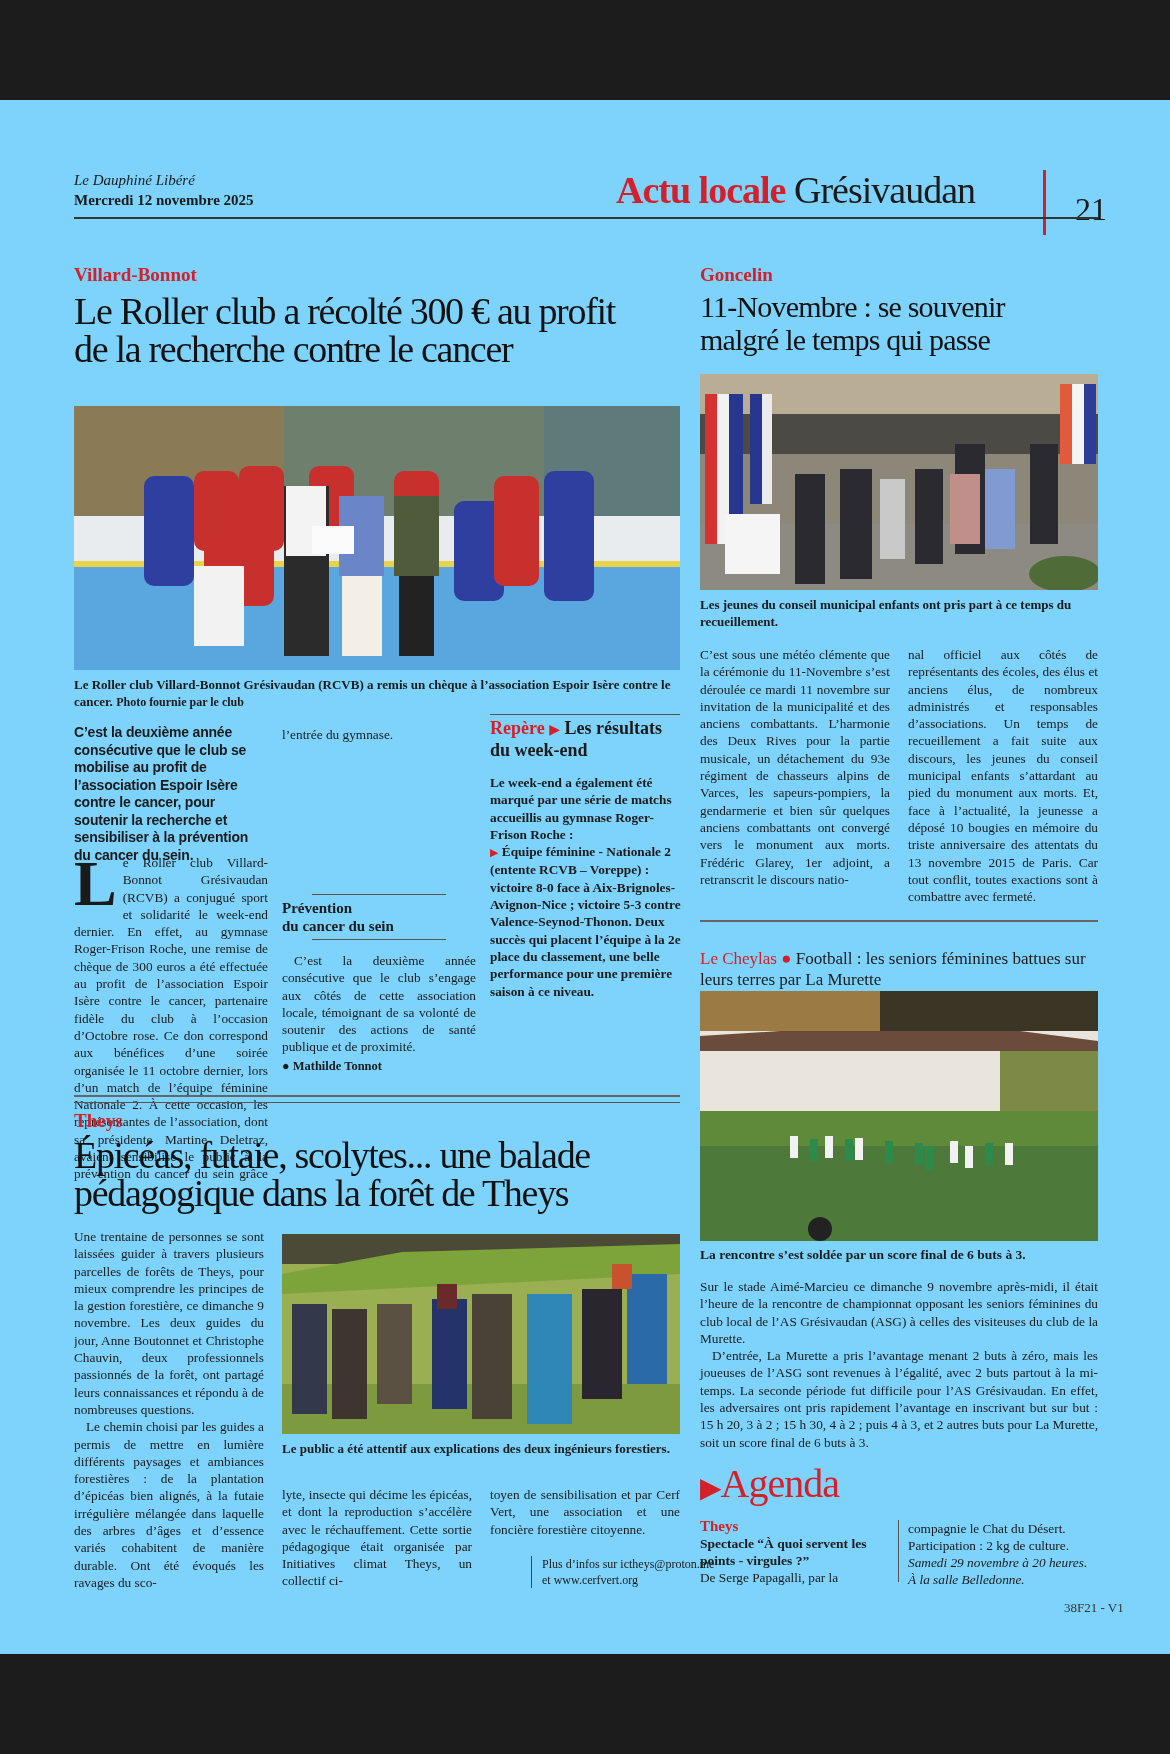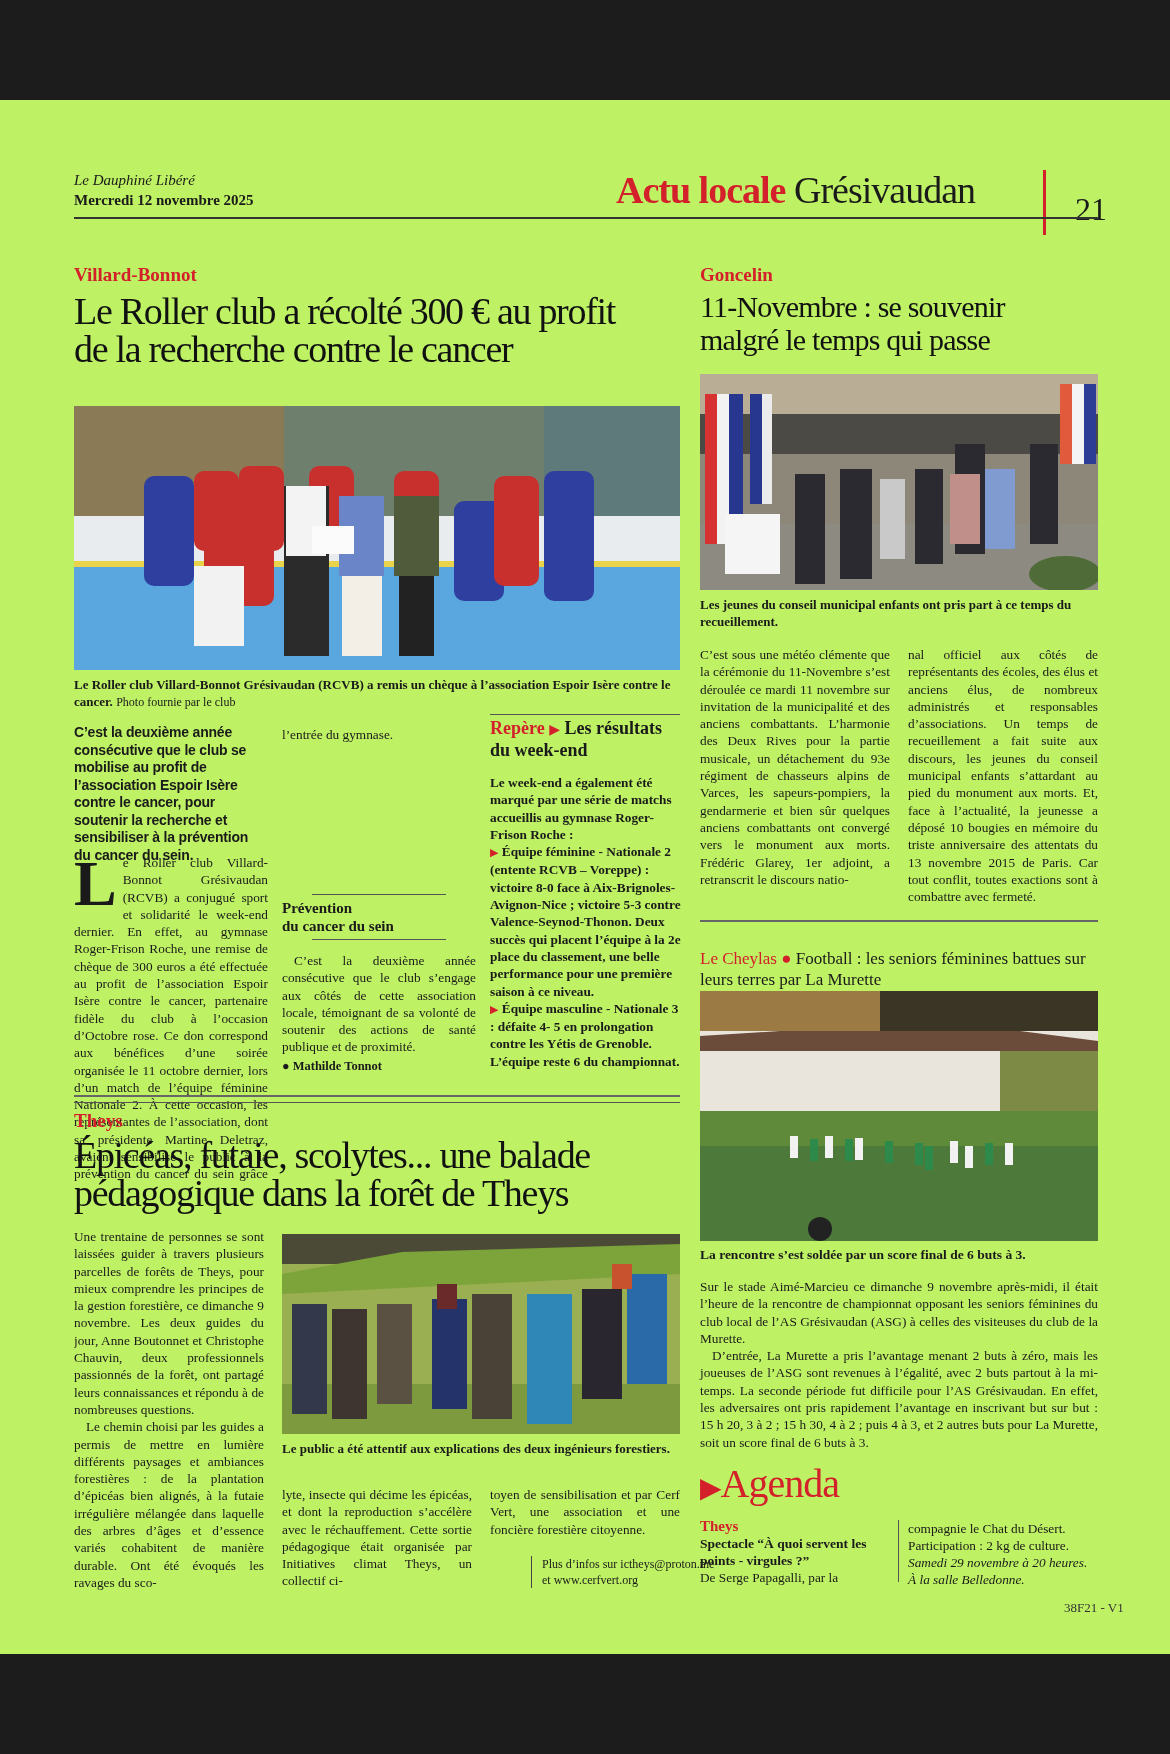--- a/index.html
+++ b/index.html
@@ -1,39 +1,39 @@
 <!DOCTYPE html>
 <html><head>
 <meta charset="utf-8">
 <style>
   * { box-sizing: border-box; margin: 0; padding: 0; }
   html, body { width: 1170px; height: 1754px; background: #1c1c1c; overflow: hidden; }
   body { position: relative; font-family: "DejaVu Serif", "Liberation Serif", serif; color: #1a1a1a; }
-  .page { position: absolute; left: 0; top: 100px; width: 1170px; height: 1554px; background: #bef264; }
+  .page { position: absolute; left: 0; top: 100px; width: 1170px; height: 1554px; background: #7dd3fc; }
   .abs { position: absolute; }
   .serif { font-family: "Liberation Serif", "DejaVu Serif", serif; }
   .red { color: #d3202a; }
 
   
   .paper-name { left: 74px; top: 72px; font-size: 15px; font-style: italic; }
   .paper-date { left: 74px; top: 92px; font-size: 15px; font-weight: bold; }
   .section-title { right: 195px; top: 68px; font-size: 38px; letter-spacing: -1px; white-space: nowrap; }
   .section-title .a { color: #d3202a; font-weight: bold; }
   .section-title .b { color: #1a1a1a; }
   .head-vbar { left: 1043px; top: 70px; width: 3px; height: 65px; background: #d3202a; }
   .page-num { left: 1075px; top: 91px; font-size: 32px; }
   .head-rule { left: 74px; top: 117px; width: 1024px; height: 2px; background: #333; }
 
   .kicker { font-size: 19px; font-weight: bold; color: #d3202a; }
   .headline { font-size: 38px; line-height: 38px; letter-spacing: -1.3px; color: #111; }
   .headline-md { font-size: 30px; line-height: 33px; letter-spacing: -0.8px; color: #111; }
 
   .photo { overflow: hidden; }
   .caption { font-size: 13px; line-height: 17px; font-weight: bold; }
-  .caption .credit { font-weight: normal; font-size: 12px; }
+  .caption .credit { font-weight: bold; font-size: 12px; }
 
   .body { font-size: 13.3px; line-height: 17.3px; text-align: justify; hyphens: manual; }
   .body p { margin: 0; }
   .body .indent { text-indent: 12px; }
   .chapo { font-size: 14px; line-height: 17.5px; font-weight: bold; font-family: "Liberation Sans", "DejaVu Sans", sans-serif; letter-spacing: -0.2px; }
   .dropcap { float: left; font-size: 64px; line-height: 52px; margin: 4px 6px 0 0; font-weight: bold; }
 
   .rule { height: 1px; background: #555; }
   .rule2 { height: 2px; background: #666; }
   .inter-title { font-weight: bold; text-align: left; font-size: 15px; line-height: 18px; }
@@ -123,21 +123,20 @@
 
   <div class="abs rule" style="left:490px; top:614px; width:190px;"></div>
   <div class="abs serif" style="left:490px; top:618px; width:194px; font-size:18px; line-height:20px; font-weight:bold;">
     <span class="red">Repère</span>
     <span class="red" style="font-size:14px;">▶</span>
     <span>Les résultats du week-end</span>
   </div>
   <div class="abs serif" style="left:490px; top:674px; width:194px; font-size:13.3px; line-height:17.3px; font-weight:bold;">
     <p>Le week-end a également été marqué par une série de matchs accueillis au gymnase Roger-Frison Roche :</p>
     <p><span class="tri">▶</span> <span>Équipe féminine - Nationale 2 (entente RCVB – Voreppe) : victoire 8-0 face à Aix-Brignoles-Avignon-Nice ; victoire 5-3 contre Valence-Seynod-Thonon. Deux succès qui placent l’équipe à la 2e place du classement, une belle performance pour une première saison à ce niveau.</span></p>
-    <p><span class="tri">▶</span> <span>Équipe masculine - Nationale 3 : défaite 4- 5 en prolongation contre les Yétis de Grenoble. L’équipe reste 6 du championnat.</span></p>
   </div>
 
   <div class="abs rule2" style="left:74px; top:995px; width:606px;"></div>
   <div class="abs rule" style="left:74px; top:1002px; width:606px;"></div>
 
   <div class="abs kicker serif" style="left:700px; top:164px;">Goncelin</div>
   <div class="abs headline-md serif" style="left:700px; top:190px; width:400px;">
     <div>11-Novembre : se souvenir</div>
     <div>malgré le temps qui passe</div>
   </div>

